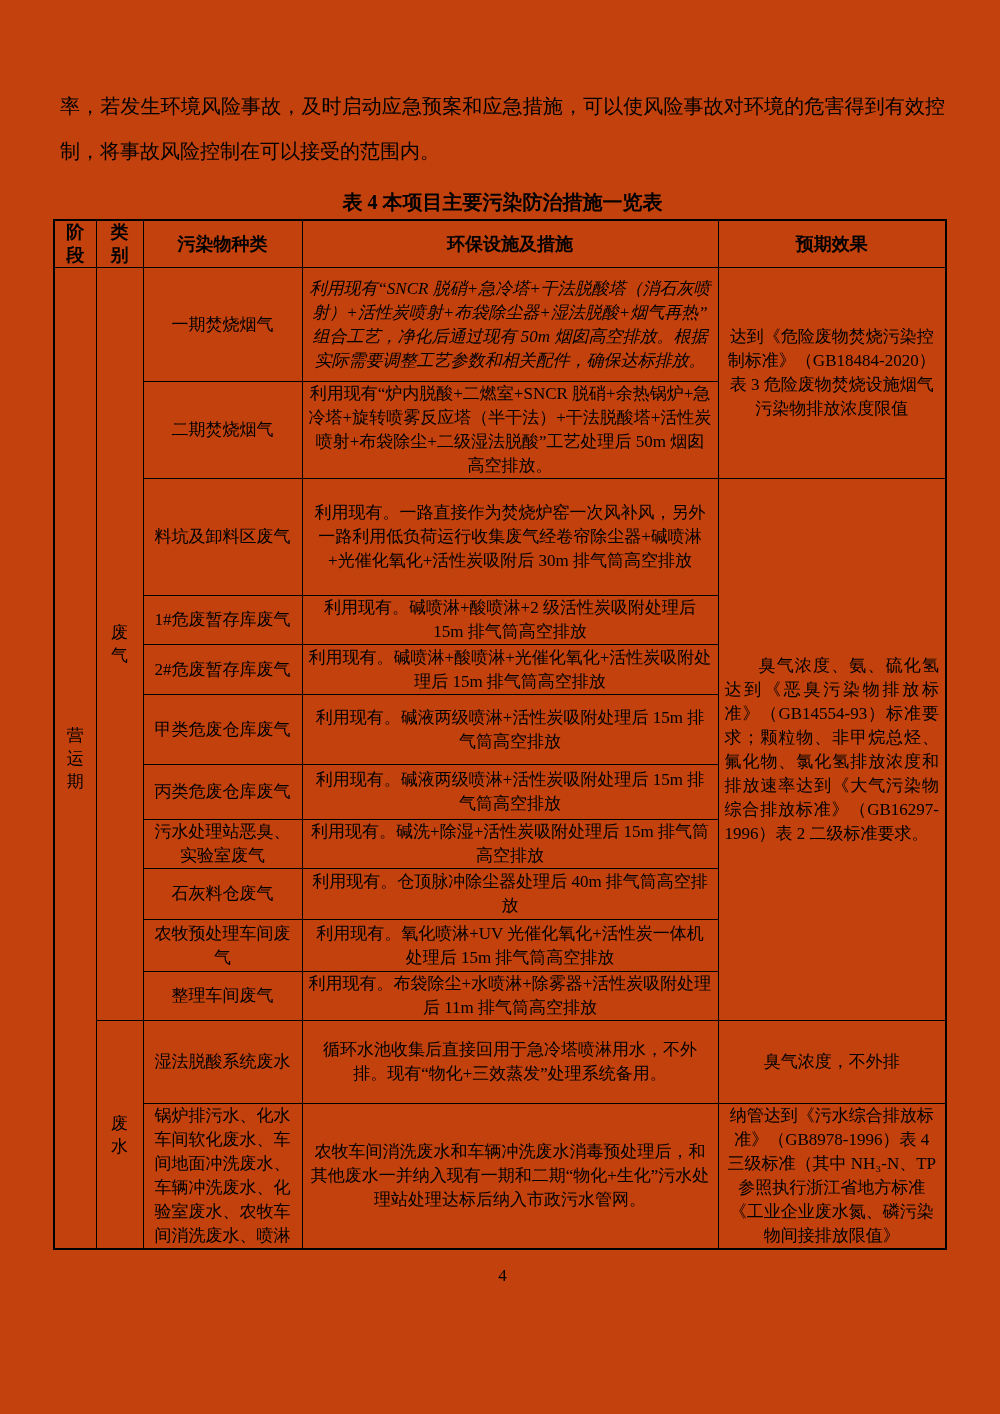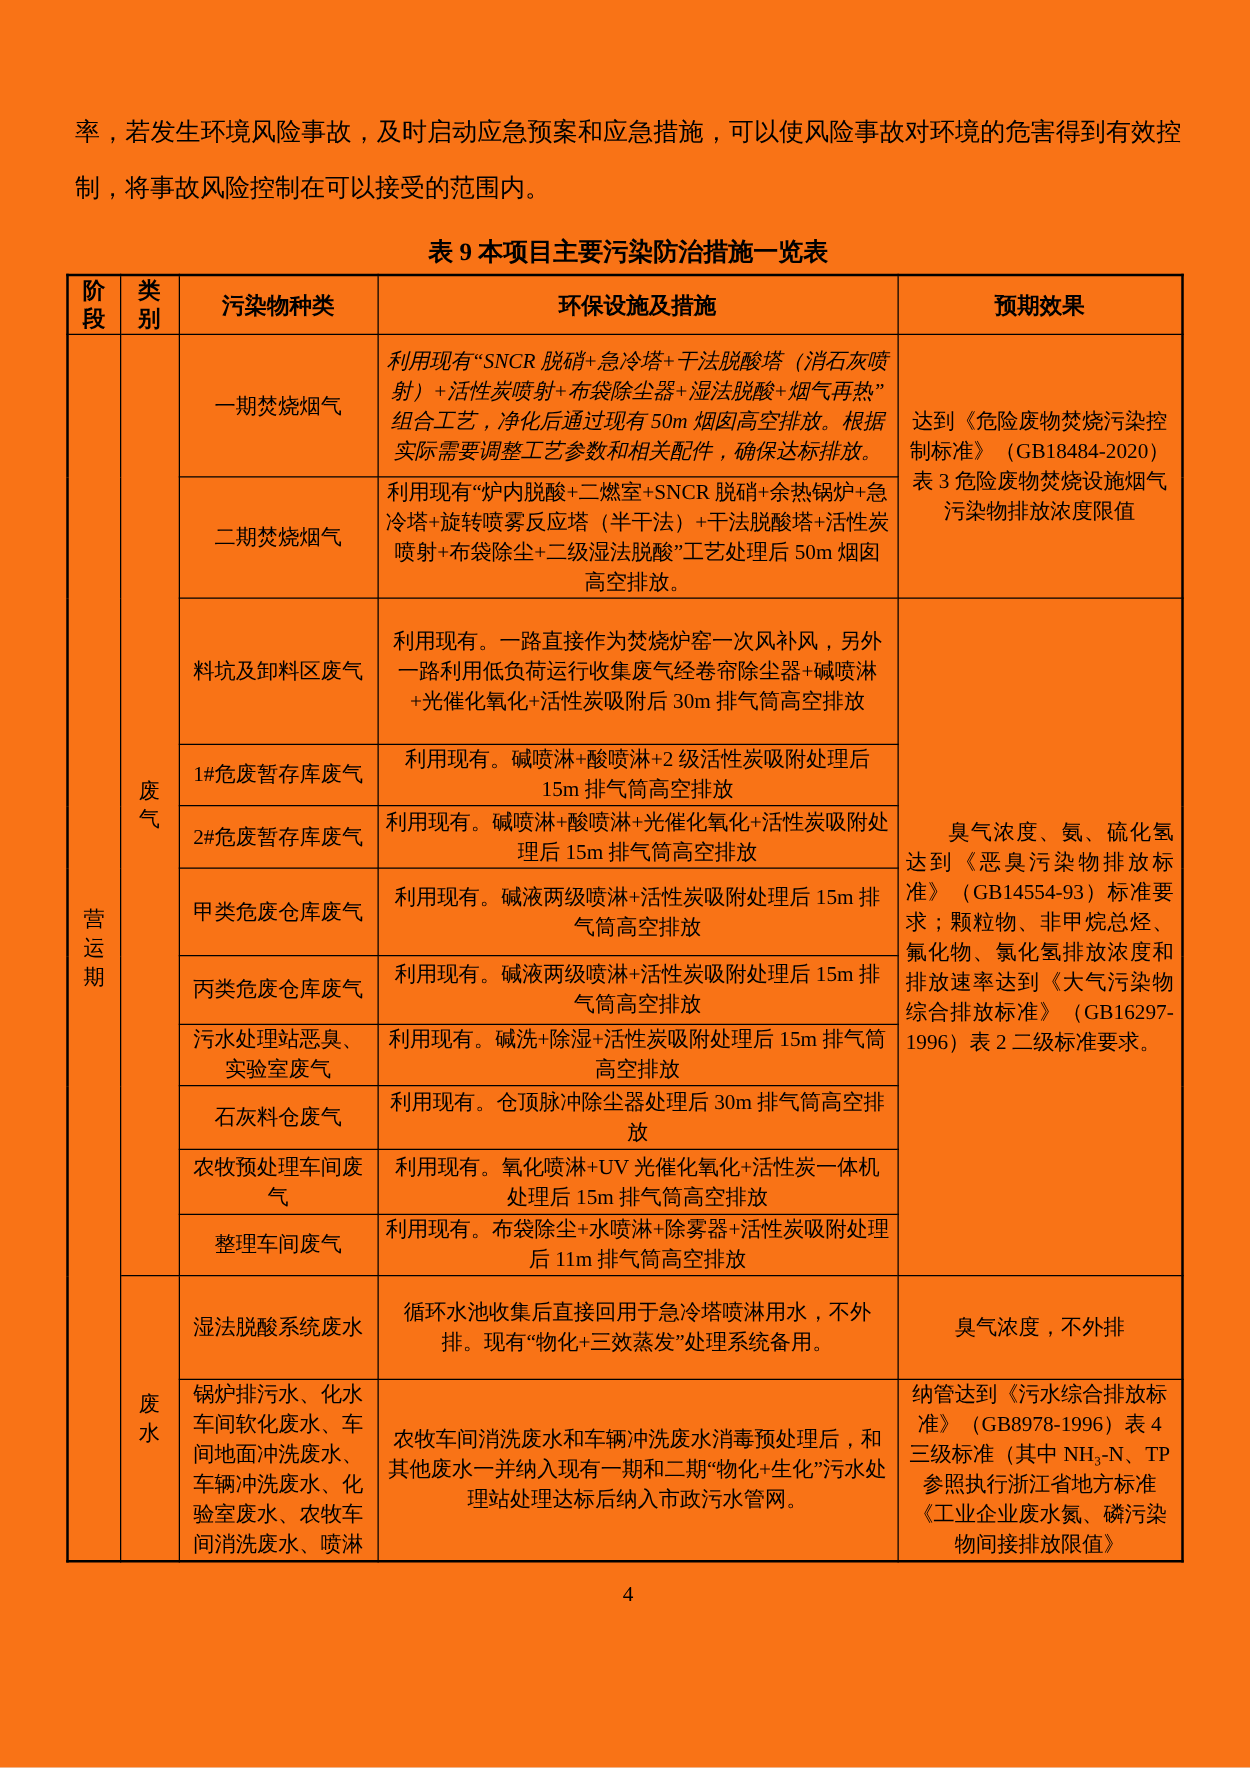--- a/index.html
+++ b/index.html
@@ -1,17 +1,17 @@
 <!DOCTYPE html>
 <html lang="zh"><head>
 <meta charset="utf-8">
 <style>
   html,body{margin:0;padding:0;background:#e8e8e8;}
   .page{
-    width:1000px;height:1414px;margin:0 auto;background:#f97316;
+    width:1000px;height:1414px;margin:0 auto;background:#c2410c;
     color:#000;box-sizing:border-box;position:relative;
     padding:84px 55px 18px 60px;
     font-family:"Liberation Serif","DejaVu Serif",serif;
   }
   .para{
     margin:0;font-size:20px;line-height:45px;text-align:justify;
   }
   .heading{
     margin:0;font-size:20px;line-height:30px;font-weight:bold;
   }
@@ -45,21 +45,21 @@
 </style>
 </head>
 <body>
 
 <div class="page">
 
   <p class="para">率，若发生环境风险事故，及时启动应急预案和应急措施，可以使风险事故对环境的危害得到有效控制，将事故风险控制在可以接受的范围内。</p>
 
 
 
-  <p class="caption">表 9  本项目主要污染防治措施一览表</p>
+  <p class="caption">表 4  本项目主要污染防治措施一览表</p>
 
   <table class="measures">
     <colgroup>
       <col style="width:42px">
       <col style="width:47px">
       <col style="width:159px">
       <col style="width:416px">
       <col style="width:228px">
     </colgroup>
 
@@ -121,21 +121,21 @@
       <td>利用现有。碱液两级喷淋+活性炭吸附处理后 15m 排气筒高空排放</td>
     </tr>
 
     <tr style="height:41px">
       <td>污水处理站恶臭、实验室废气</td>
       <td>利用现有。碱洗+除湿+活性炭吸附处理后 15m 排气筒高空排放</td>
     </tr>
 
     <tr style="height:51px">
       <td>石灰料仓废气</td>
-      <td>利用现有。仓顶脉冲除尘器处理后 30m 排气筒高空排放</td>
+      <td>利用现有。仓顶脉冲除尘器处理后 40m 排气筒高空排放</td>
     </tr>
 
     <tr style="height:52px">
       <td>农牧预处理车间废气</td>
       <td>利用现有。氧化喷淋+UV 光催化氧化+活性炭一体机处理后 15m 排气筒高空排放</td>
     </tr>
 
     <tr style="height:45px">
       <td>整理车间废气</td>
       <td>利用现有。布袋除尘+水喷淋+除雾器+活性炭吸附处理后 11m 排气筒高空排放</td>

